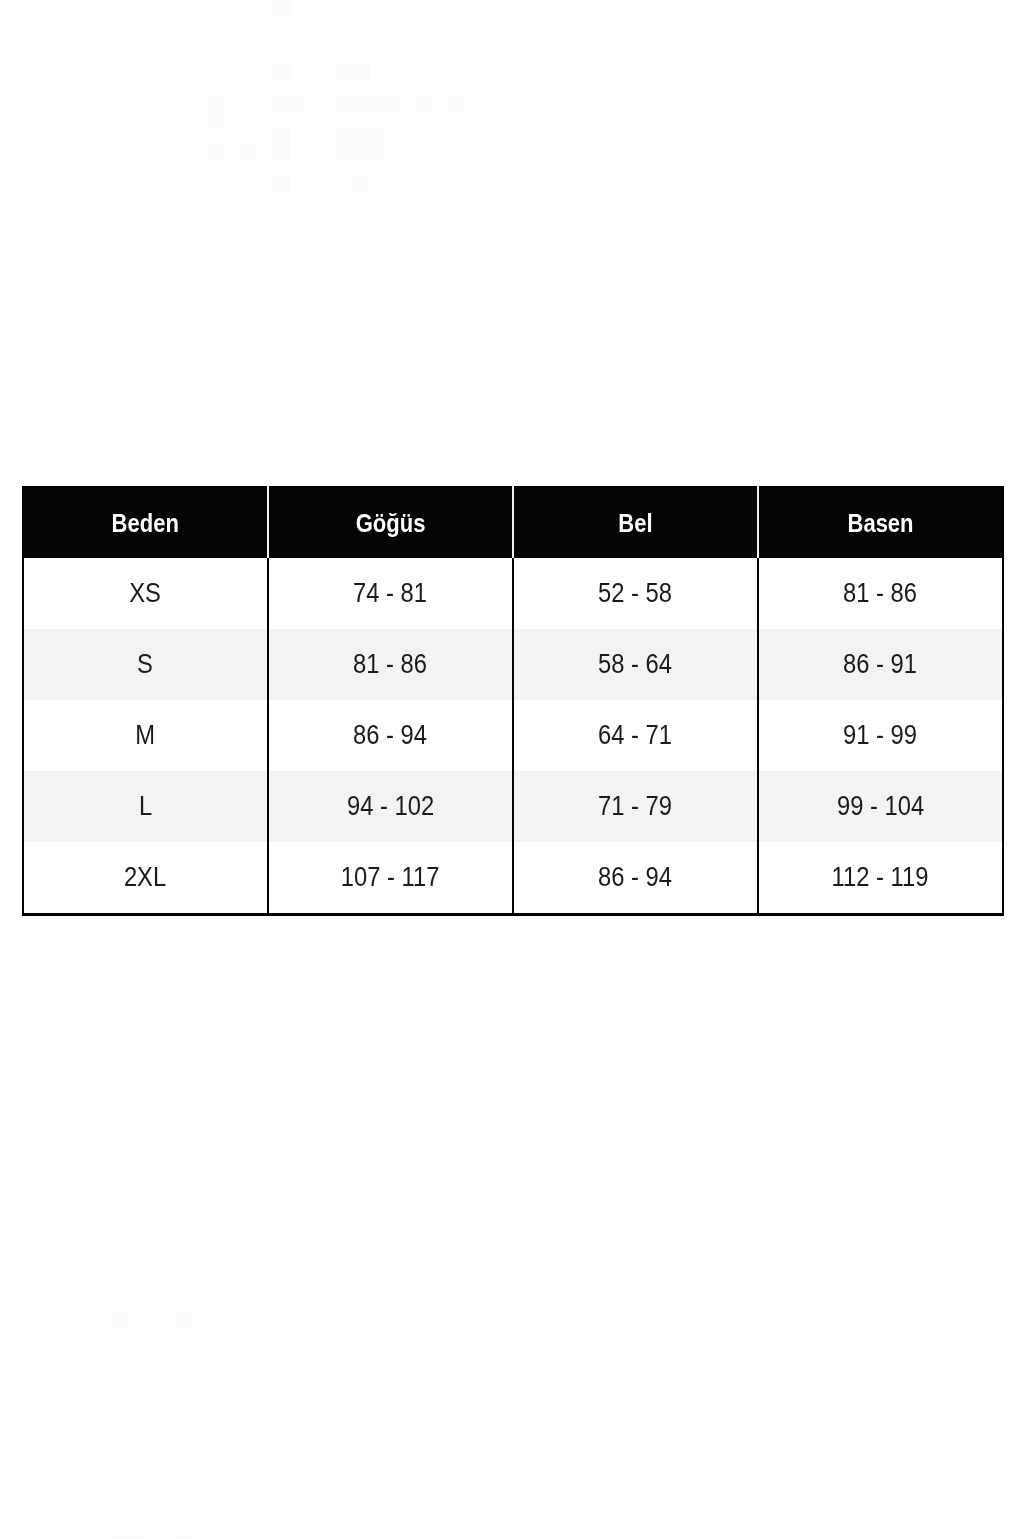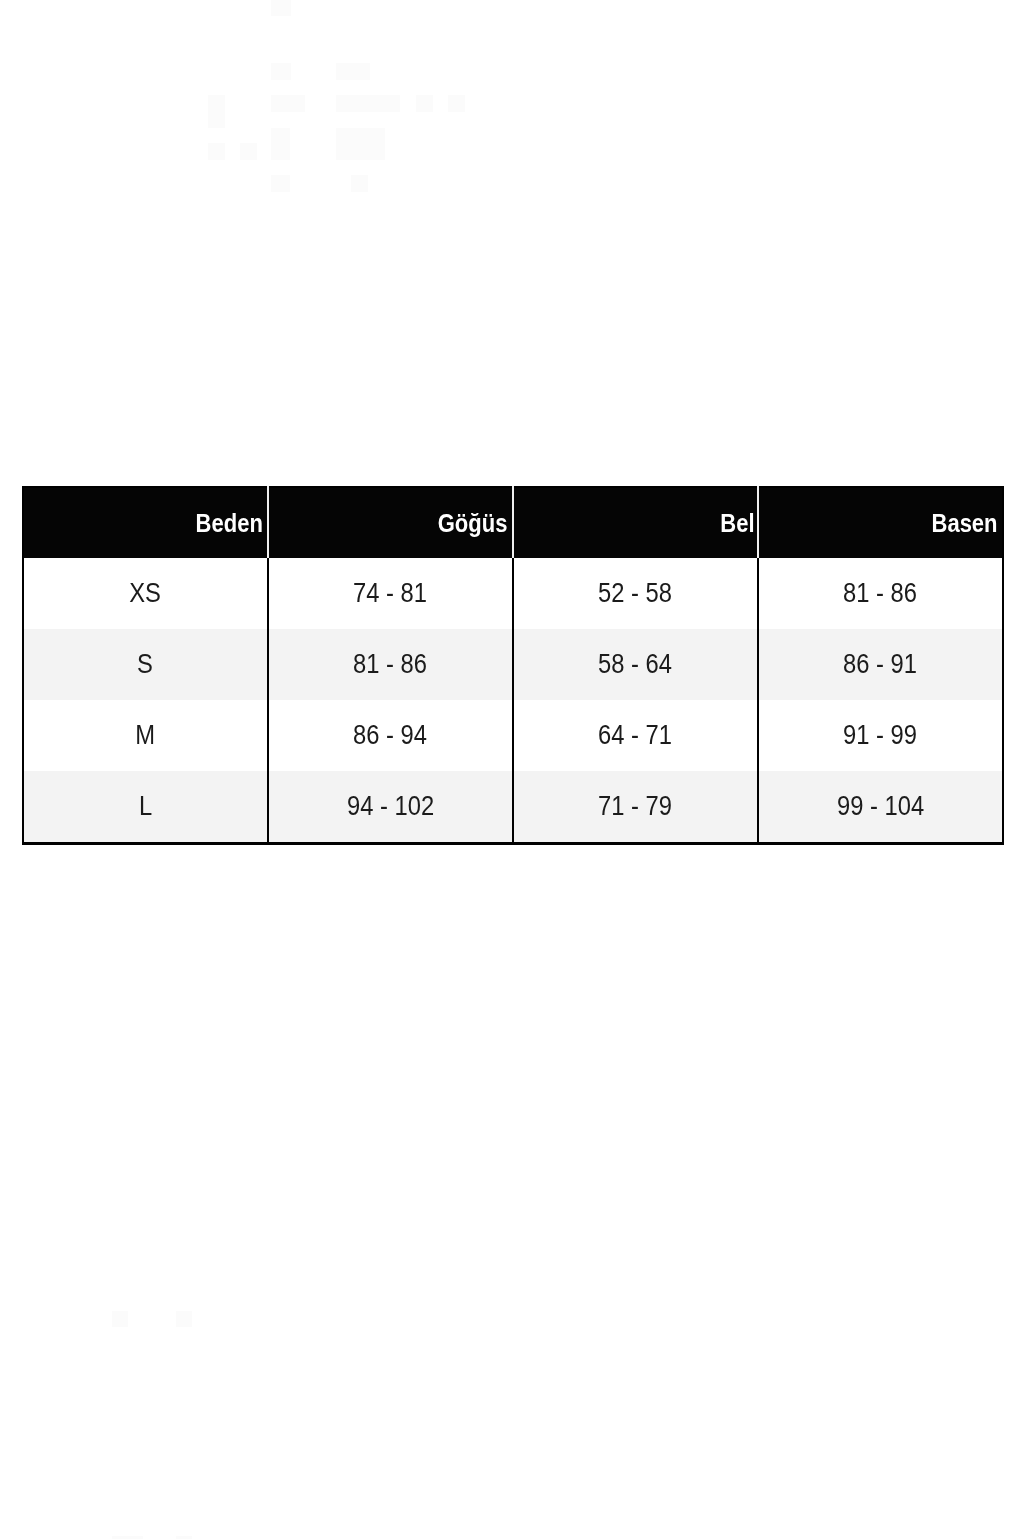--- a/index.html
+++ b/index.html
@@ -29,21 +29,21 @@
     table-layout: fixed;
     border: 2px solid var(--border-color, #000000);
     border-bottom-width: 3px;
   }
   table.size-table th {
     background: var(--header-bg, #050505);
     color: var(--header-text, #ffffff);
     font-weight: bold;
     font-size: 25px;
     height: 70px;
-    text-align: right;
+    text-align: center;
     vertical-align: middle;
     padding: 0;
   }
   table.size-table th + th {
     border-left: 2px solid var(--header-divider, #f0f0f0);
   }
   table.size-table td {
     background: var(--row-bg, #ffffff);
     color: var(--body-text, #1b1b1b);
     font-size: 27px;
@@ -117,15 +117,21 @@
           <td><span class="cell-text">86 - 94</span></td>
           <td><span class="cell-text">64 - 71</span></td>
           <td><span class="cell-text">91 - 99</span></td>
         </tr>
         <tr>
           <td><span class="cell-text">L</span></td>
           <td><span class="cell-text">94 - 102</span></td>
           <td><span class="cell-text">71 - 79</span></td>
           <td><span class="cell-text">99 - 104</span></td>
         </tr>
+        <tr>
+          <td><span class="cell-text">2XL</span></td>
+          <td><span class="cell-text">107 - 117</span></td>
+          <td><span class="cell-text">86 - 94</span></td>
+          <td><span class="cell-text">112 - 119</span></td>
+        </tr>
       </tbody>
   </table>
 </div>
 
 </body></html>

